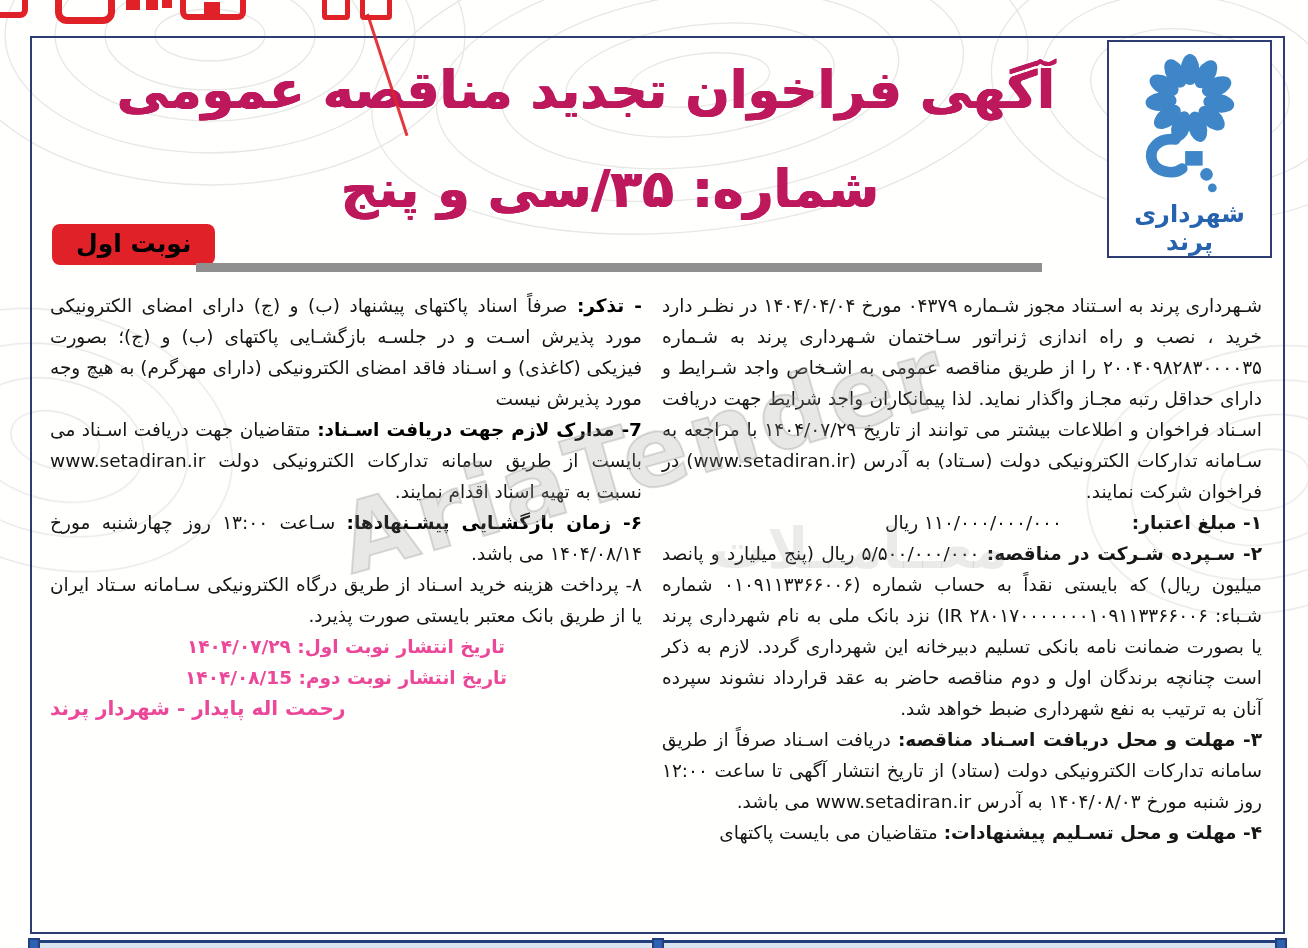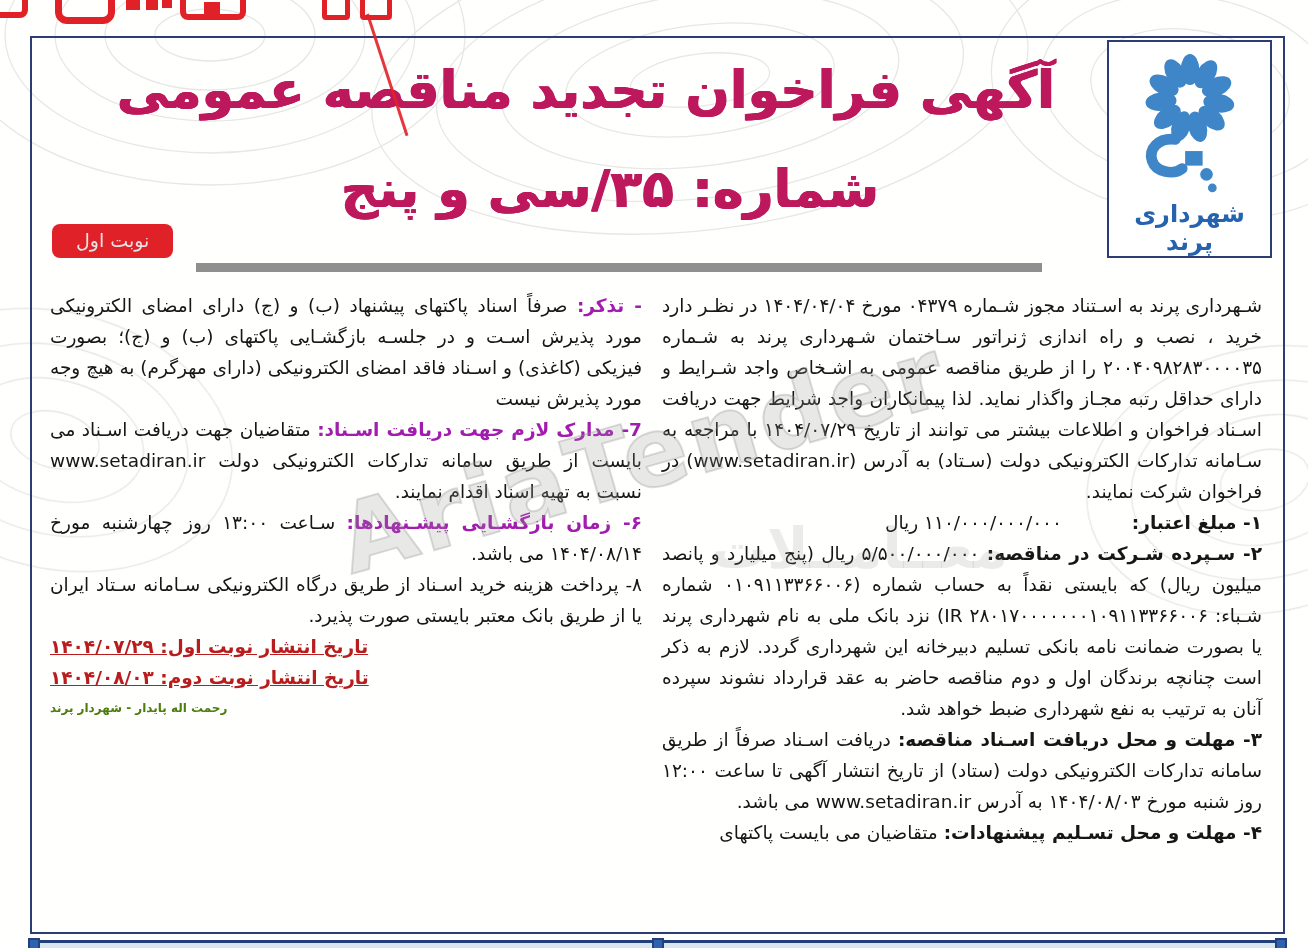--- a/index.html
+++ b/index.html
@@ -41,39 +41,39 @@
   .titles { position: absolute; top: 50px; left: 165px; width: 890px; text-align: center; z-index: 2; color: #be185d; }
   .title1, .title2 {
     font-weight: bold; white-space: nowrap; letter-spacing: 1px;
     text-shadow: 0.6px 0 currentColor, -0.6px 0 currentColor;
   }
   .title1 { font-size: 52px; line-height: 1.55; }
   .title2 { font-size: 52px; line-height: 1.4; margin-top: 22px; }
 
   .badge {
     position: absolute; left: 52px; top: 224px; z-index: 2;
-    background: #e02128; color: #e5e5e5; font-weight: normal; font-size: 19px;
+    background: #e02128; color: #000000; font-weight: bold; font-size: 25px;
     padding: 5px 24px 7px 24px; border-radius: 8px;
   }
 
   .divider { position: absolute; left: 196px; top: 263px; width: 846px; height: 9px; background: #8f8f8f; z-index: 2; }
 
   
   .col {
     position: absolute; top: 290px; z-index: 2;
     font-size: 18.5px; line-height: 31px; text-align: justify; color: #161616;
   }
   .col-right { right: 46px; width: 600px; }
   .col-left  { left: 50px;  width: 592px; }
   .col p { margin: 0; }
   .lbl { font-weight: bold; }
-  .lbl-red { font-weight: bold; color: #a21caf; }
+  .lbl-red { font-weight: bold; color: #000000; }
   .gap { margin-right: 64px; }
-  .pubdate { text-align: left; font-weight: bold; color: #b91c1c; margin-top: 8px; text-decoration: underline; }
-  .signature { text-align: left; font-weight: bold; color: #4d7c0f; font-size: 12px; margin-top: 8px; }
+  .pubdate { text-align: center; font-weight: bold; color: #ec4899; margin-top: 8px; }
+  .signature { text-align: left; font-weight: bold; color: #ec4899; font-size: 20px; margin-top: 8px; }
 
   
   .watermark-layer { position: absolute; inset: 0; z-index: 5; pointer-events: none; }
   .wm-brand {
     position: absolute; left: 330px; top: 400px; direction: ltr;
     font-size: 96px; font-weight: bold; letter-spacing: 4px;
     color: rgba(150,150,150,0.22);
     -webkit-text-stroke: 2px rgba(140,140,140,0.30);
     transform: rotate(-16deg);
   }
@@ -230,21 +230,21 @@
     <p>
       <span class="lbl-red">7- مدارک لازم جهت دریافت اسـناد:</span>
       <span>متقاضیان جهت دریافت اسـناد می بایست از طریق سامانه تدارکات الکترونیکی دولت www.setadiran.ir نسبت به تهیه اسناد اقدام نمایند.</span>
     </p>
     <p>
       <span class="lbl-red">۶- زمان بازگشـایی پیشـنهادها:</span>
       <span>سـاعت ۱۳:۰۰ روز چهارشنبه مورخ ۱۴۰۴/۰۸/۱۴ می باشد.</span>
     </p>
     <p><span>۸- پرداخت هزینه خرید اسـناد از طریق درگاه الکترونیکی سـامانه سـتاد ایران یا از طریق بانک معتبر بایستی صورت پذیرد.</span></p>
     <p class="pubdate">تاریخ انتشار نوبت اول: ۱۴۰۴/۰۷/۲۹</p>
-    <p class="pubdate">تاریخ انتشار نوبت دوم: ۱۴۰۴/۰۸/۰۳</p>
+    <p class="pubdate">تاریخ انتشار نوبت دوم: ۱۴۰۴/۰۸/15</p>
     <p class="signature">رحمت اله پایدار - شهردار پرند</p>
   </div>
 
   <div class="watermark-layer">
     <div class="wm-brand">AriaTender</div>
     <div class="wm-fa">معــامــلات</div>
   </div>
 
   <div class="bottom-edge">
     <div class="be-fill"></div>

